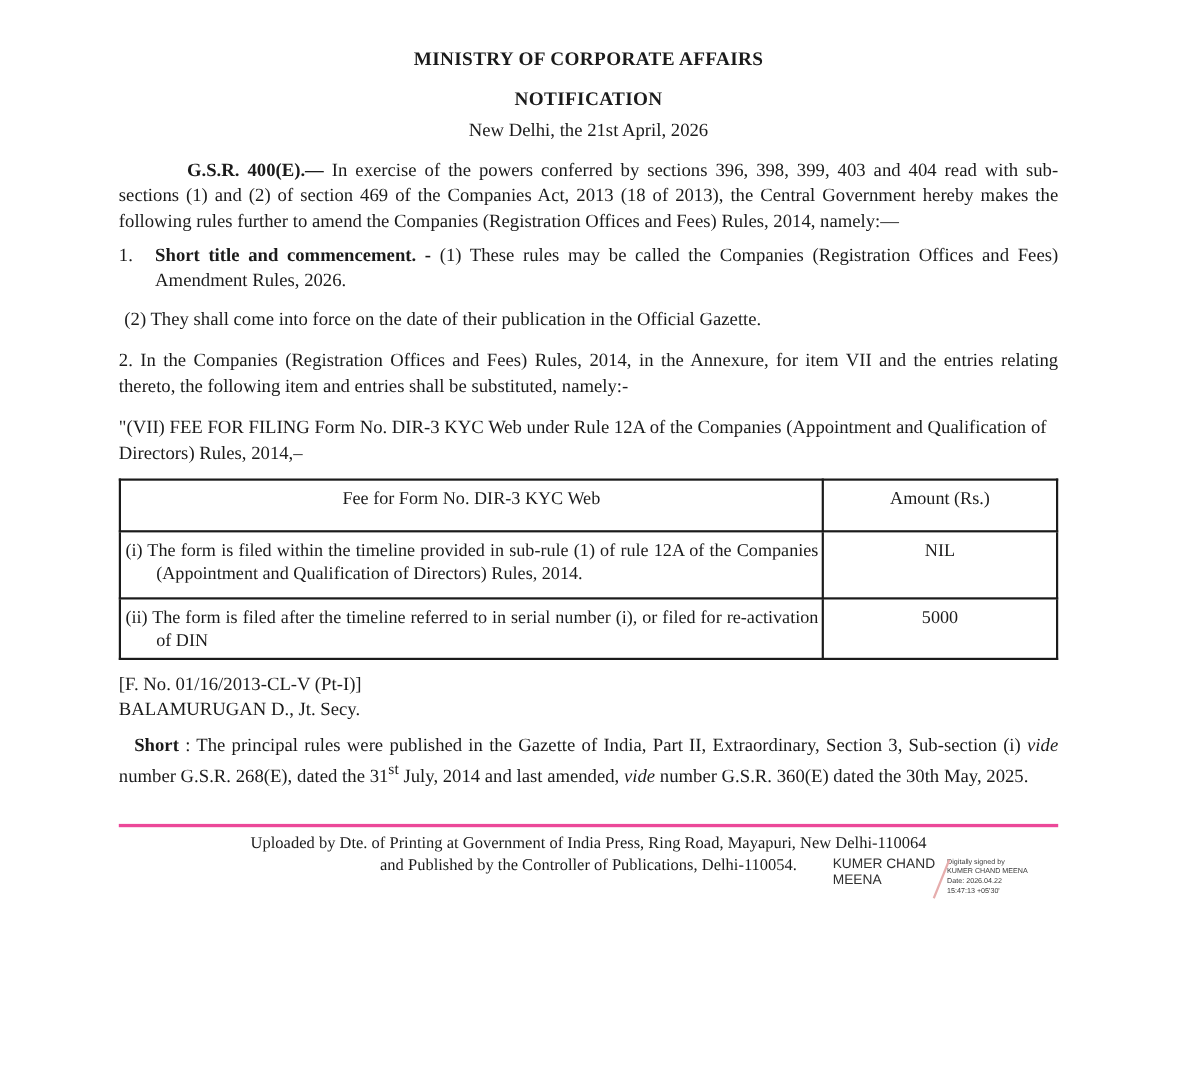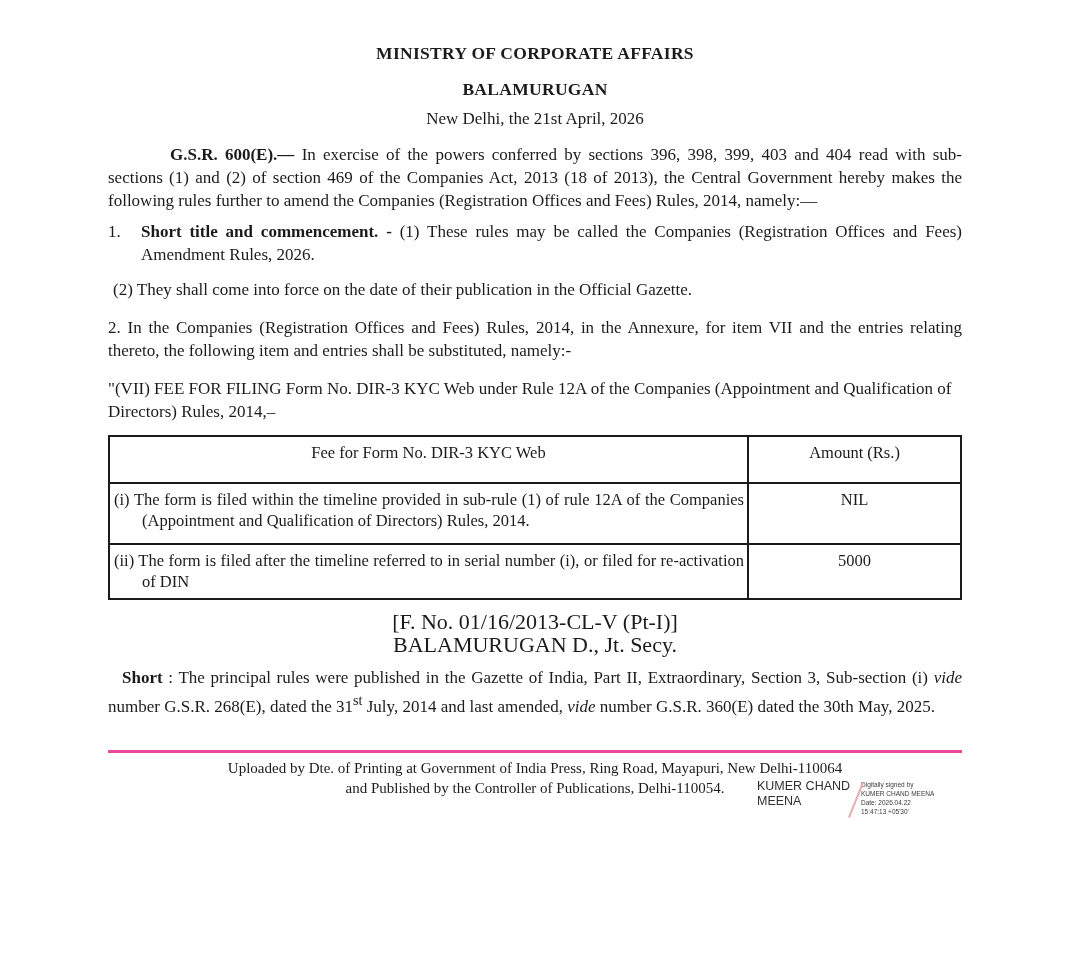--- a/index.html
+++ b/index.html
@@ -27,43 +27,43 @@
   .fee-table col.c2 { width: 25%; }
   .fee-table th, .fee-table td { border: 2px solid #1b1b1b; font-size: 16.5px; line-height: 21px; vertical-align: top; font-weight: normal; }
   .fee-table th { text-align: center; padding: 5px 6px; }
   .fee-table tr.hdr { height: 47px; }
   .fee-table tr.r0 { height: 61px; }
   .fee-table tr.r1 { height: 55px; }
   .fee-table tr.r2 { height: 75px; }
   .fee-table td.desc { text-align: justify; padding: 5px 3px 5px 32px; text-indent: -28px; }
   .fee-table td.amount { text-align: center; padding: 5px 4px; }
 
-  .right-line { text-align: center; font-size: 22px; line-height: 23px; }
+  .right-line { text-align: left; font-size: 17px; line-height: 23px; }
   .fno-line { margin-top: 10px; }
 
   .note-para { margin-top: 10px; text-indent: 14px; }
 
   .doc-footer { position: relative; margin-top: 32px; border-top: 3px solid #ec4899; padding-top: 5px; }
   .footer-line { text-align: center; font-size: 15px; line-height: 20px; }
 
   .signature { position: absolute; left: 649px; top: 26px; display: flex; align-items: flex-start; font-family: "Liberation Sans", sans-serif; }
   .sig-name { width: 96px; font-size: 12.5px; line-height: 15px; color: #2f2f2f; font-weight: 500; }
   .sig-line { flex: none; width: 2px; height: 38px; background: #e6adad; transform: rotate(22deg); margin: 2px 4px 0 2px; }
   .sig-details { font-size: 6.5px; line-height: 9px; color: #3a3a3a; padding-top: 1px; white-space: nowrap; }
 </style>
 </head>
 <body>
 
 <div class="page">
 
   <div class="title">MINISTRY OF CORPORATE AFFAIRS</div>
-  <div class="subtitle">BALAMURUGAN</div>
+  <div class="subtitle">NOTIFICATION</div>
   <div class="dateline">New Delhi, the 21st April, 2026</div>
 
-  <p class="body-para gsr-para"><b>G.S.R. 600(E).—</b><span> In exercise of the powers conferred by sections 396, 398, 399, 403 and 404 read with sub-sections (1) and (2) of section 469 of the Companies Act, 2013 (18 of 2013), the Central Government hereby makes the following rules further to amend the Companies (Registration Offices and Fees) Rules, 2014, namely:—</span></p>
+  <p class="body-para gsr-para"><b>G.S.R. 400(E).—</b><span> In exercise of the powers conferred by sections 396, 398, 399, 403 and 404 read with sub-sections (1) and (2) of section 469 of the Companies Act, 2013 (18 of 2013), the Central Government hereby makes the following rules further to amend the Companies (Registration Offices and Fees) Rules, 2014, namely:—</span></p>
 
   <div class="list-row">
     <span class="list-num">1.</span>
     <div class="list-body"><b>Short title and commencement. -</b><span> (1) These rules may be called the Companies (Registration Offices and Fees) Amendment Rules, 2026.</span></div>
   </div>
 
   <p class="body-para sub2-para">(2) They shall come into force on the date of their publication in the Official Gazette.</p>
 
   <p class="body-para para2">2. In the Companies (Registration Offices and Fees) Rules, 2014, in the Annexure, for item VII and the entries relating  thereto, the following item and entries shall be substituted, namely:-</p>
 

